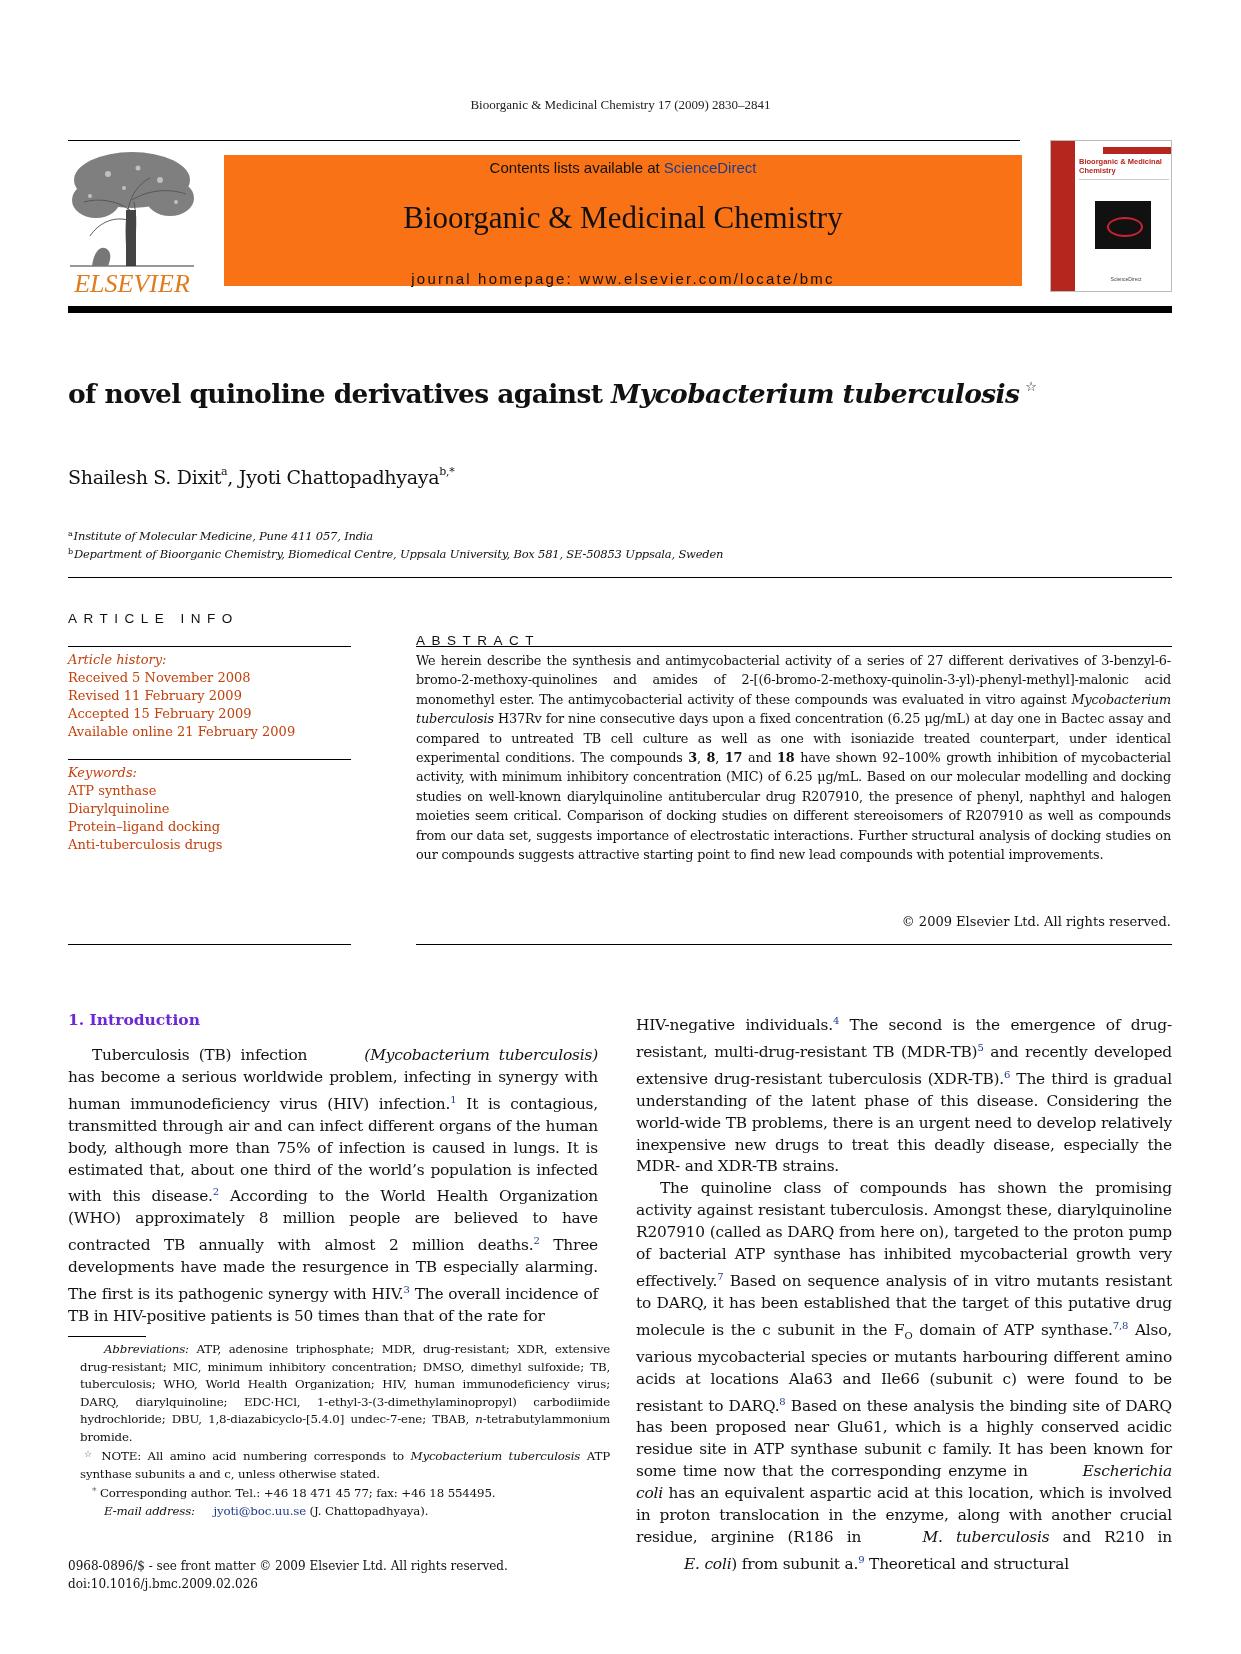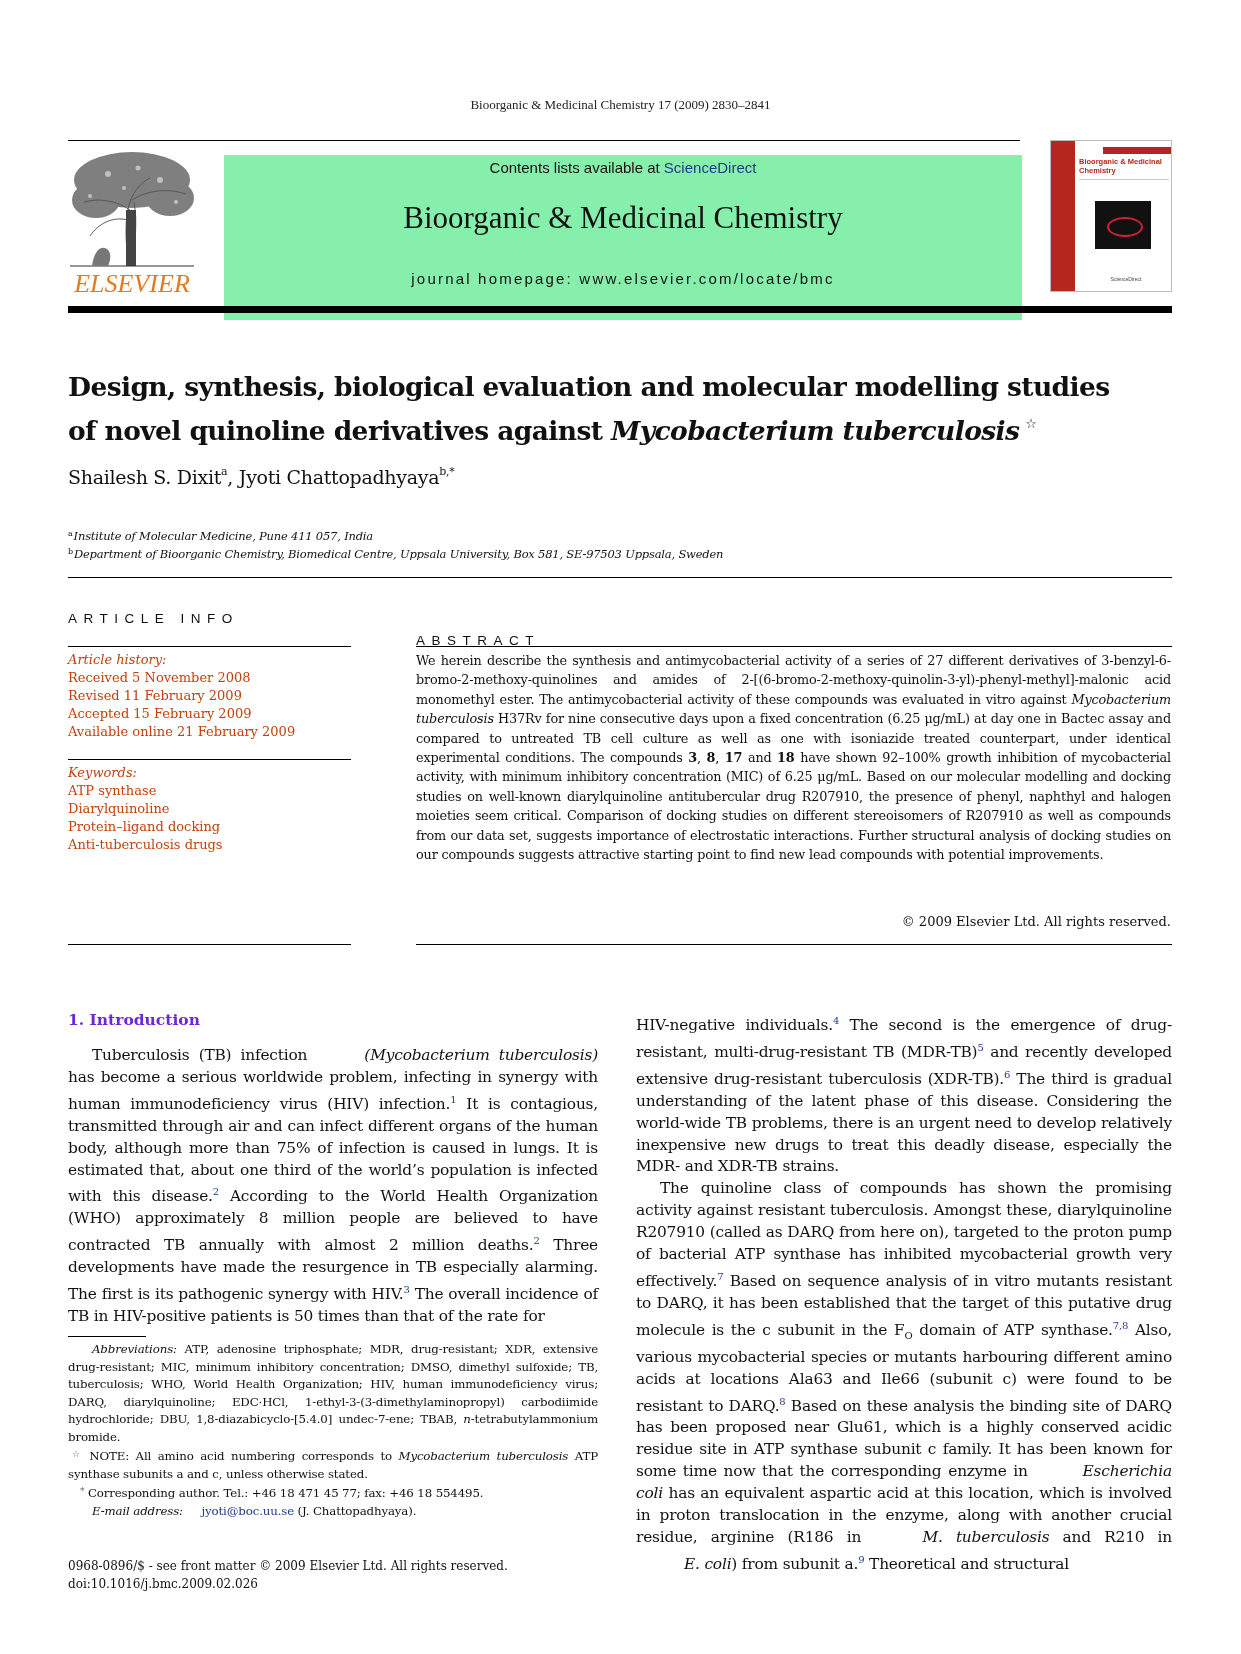--- a/index.html
+++ b/index.html
@@ -21,21 +21,21 @@
   .rule-thick { height: 7px; background: #000; }
 
   
   .logo-box { left: 68px; top: 150px; width: 128px; height: 146px; }
   .logo-tree { width: 128px; height: 118px; }
   .logo-word {
     font-family: "Liberation Serif", serif; font-size: 26px; color: #e07b1e;
     letter-spacing: 0px; line-height: 28px; text-align: center; margin-top: -2px; font-style: italic;
   }
   .banner {
-    left: 224px; top: 155px; width: 798px; height: 165px; background: #86efac;
+    left: 224px; top: 155px; width: 798px; height: 131px; background: #f97316;
   }
   .banner-contents {
     position: absolute; left: 0; right: 0; top: 4px; text-align: center;
     font-family: "Liberation Sans", sans-serif; font-size: 15px; color: #111;
   }
   .banner-contents .sd { color: #1f3a8a; }
   .banner-title {
     position: absolute; left: 0; right: 0; top: 45px; text-align: center;
     font-family: "Liberation Serif", serif; font-size: 31px; color: #111;
   }
@@ -110,21 +110,21 @@
     text-align: justify; letter-spacing: -0.2px;
   }
   .col .ref { color: #1f3a8a; font-size: 10px; vertical-align: 6px; }
   .col i { font-style: italic; margin-left: 48px; }
   .col p { text-indent: 24px; }
   .col p.noindent { text-indent: 0; }
   .section-heading {
     left: 68px; top: 1010px; font-family: "DejaVu Serif", serif; font-weight: bold; font-size: 15.5px; color: #6d28d9;
   }
   .footnotes {
-    left: 68px; width: 530px; font-family: "DejaVu Serif", serif; font-size: 11.8px; line-height: 17.5px; color: #111;
+    left: 80px; width: 530px; font-family: "DejaVu Serif", serif; font-size: 11.8px; line-height: 17.5px; color: #111;
     text-align: justify; letter-spacing: -0.15px;
   }
   .footnotes p { text-indent: 24px; }
   .footnotes .mail { color: #1f3a8a; margin-left: 15px; }
   .footnotes .fnmark { font-size: 9px; color: #666; vertical-align: 3px; }
   .frontmatter {
     left: 68px; top: 1558px; width: 530px; font-family: "DejaVu Serif", serif; font-size: 12px; line-height: 17.5px; color: #111;
   }
 </style>
 </head>
@@ -176,36 +176,35 @@
   <div class="cover-topbar"></div>
   <div class="cover-title">Bioorganic &amp; Medicinal Chemistry</div>
   <div class="cover-sub"></div>
   <div class="cover-img"></div>
   <div class="cover-foot">ScienceDirect</div>
 </div>
 
 <div class="abs rule-thick" style="left:68px; top:306px; width:1104px;"></div>
 
 <div class="abs title">
-  <div>Design, synthesis, biological evaluation and molecular modelling studies</div>
   <div><span>of novel quinoline derivatives against </span><i>Mycobacterium tuberculosis</i><sup>☆</sup></div>
 </div>
 
 <div class="abs authors">
   <div>
     <span>Shailesh S. Dixit</span><sup>a</sup>,
     <span>Jyoti Chattopadhyaya</span><sup>b,*</sup>
   </div>
 </div>
 
 <div class="abs affil" style="top:529px;">
   <sup>a</sup><span>Institute of Molecular Medicine, Pune 411 057, India</span>
 </div>
 <div class="abs affil" style="top:547px;">
-  <sup>b</sup><span>Department of Bioorganic Chemistry, Biomedical Centre, Uppsala University, Box 581, SE-97503 Uppsala, Sweden</span>
+  <sup>b</sup><span>Department of Bioorganic Chemistry, Biomedical Centre, Uppsala University, Box 581, SE-50853 Uppsala, Sweden</span>
 </div>
 
 <div class="abs rule-thin" style="left:68px; top:577px; width:1104px;"></div>
 
 <div class="abs spaced-label" style="left:68px; top:611px;">ARTICLE INFO</div>
 <div class="abs rule-thin" style="left:68px; top:646px; width:283px;"></div>
 <div class="abs info-block" style="top:651px;">
   <div class="hd">Article history:</div>
   <div>Received 5 November 2008</div>
   <div>Revised 11 February 2009</div>

